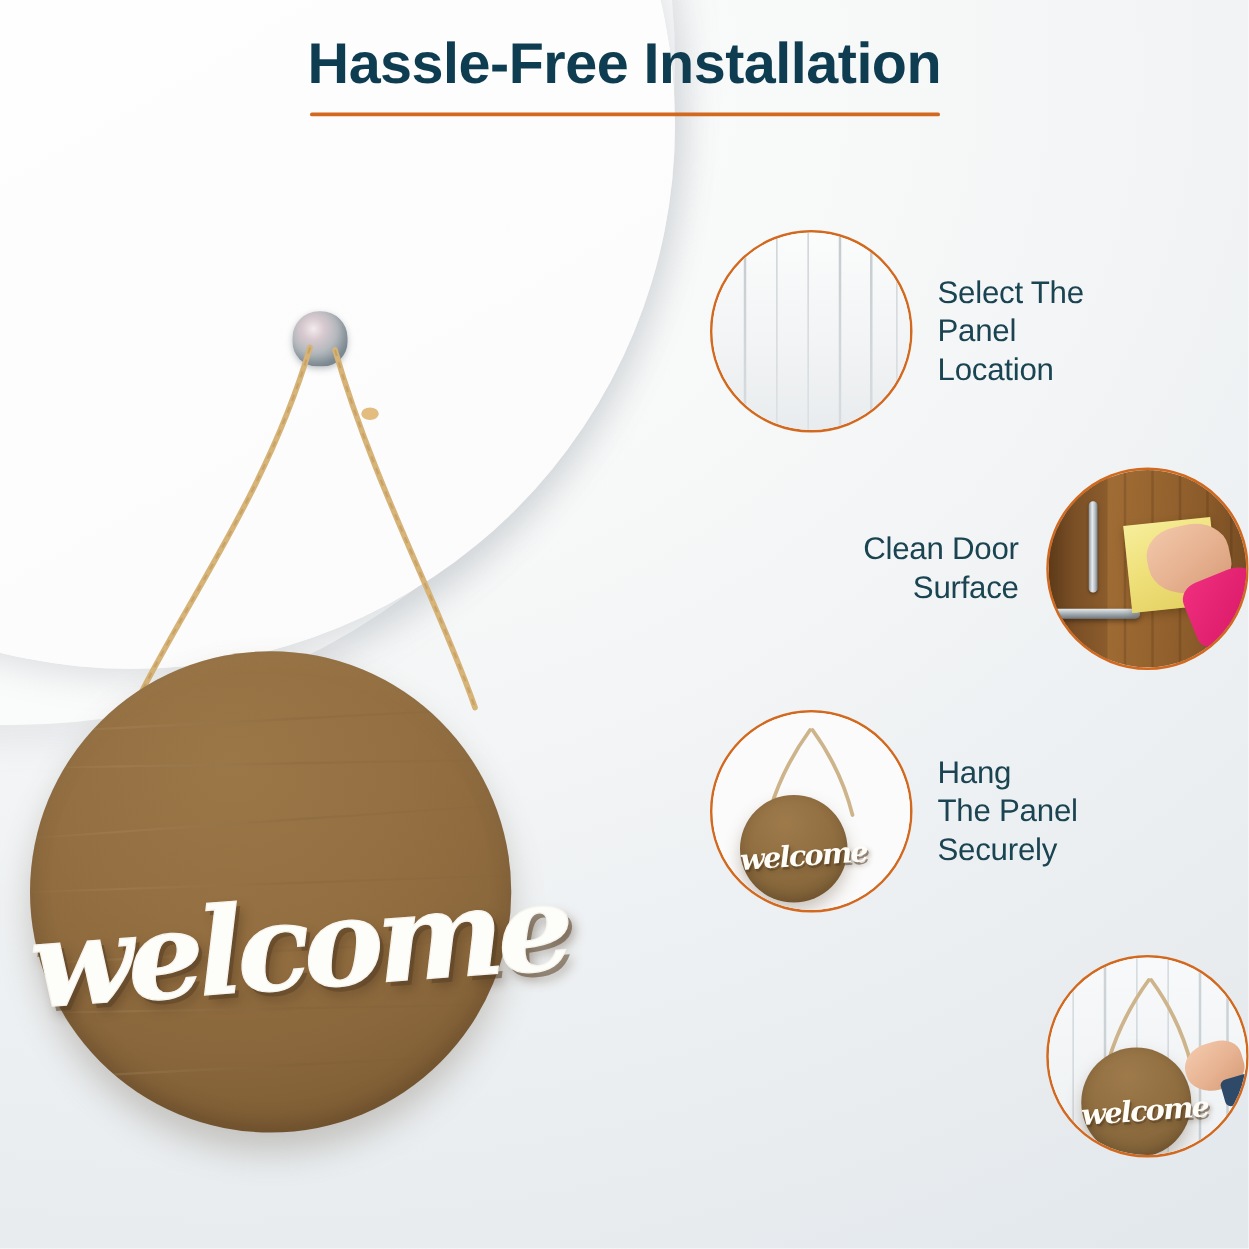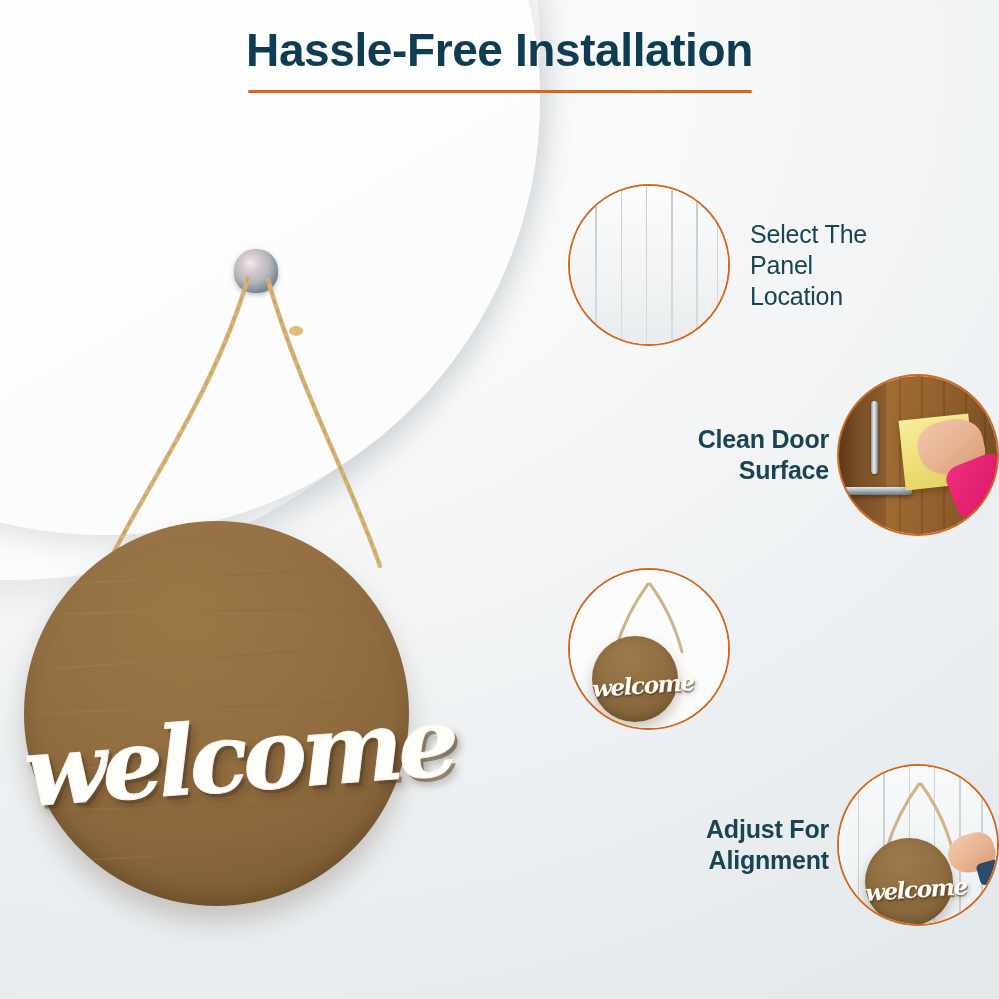--- a/index.html
+++ b/index.html
@@ -83,21 +83,21 @@
   .circle{
     position:relative;width:158px;height:158px;border-radius:50%;flex:0 0 158px;
     border:2px solid #d2691e;overflow:hidden;background:#ffffff;
   }
   .step-label{
     flex:1 1 auto;
     color:#1b4452;font-size:25px;line-height:1.24;font-weight:normal;
     letter-spacing:-0.2px;white-space:pre-line;
   }
   .step.img-left .step-label{padding-left:20px;text-align:left;}
-  .step.img-right .step-label{padding-right:8px;text-align:right;font-weight:bold;}
+  .step.img-right .step-label{padding-right:22px;text-align:right;}
   
   .planks{
     position:absolute;inset:0;
     background:linear-gradient(180deg,#fbfcfc 0%,#f2f4f5 55%,#e9ecee 100%);
   }
   .planks i{
     position:absolute;top:0;bottom:0;width:1.5px;
     background:linear-gradient(180deg,rgba(150,160,168,.55),rgba(175,184,190,.30));
   }
   
@@ -253,20 +253,23 @@
       <div class="circle">
         <div class="mini-scene">
           <svg class="mini-rope" viewBox="0 0 158 158">
             <path d="M78 14 C 62 36, 52 58, 46 78" stroke="#cdb48a" stroke-width="3" fill="none" stroke-linecap="round"></path>
             <path d="M80 14 C 96 36, 106 58, 112 82" stroke="#cdb48a" stroke-width="3" fill="none" stroke-linecap="round"></path>
           </svg>
           <div class="mini-sign" style="left:22px;top:66px;width:86px;height:86px;"></div>
           <div class="mini-welcome" style="left:22px;width:86px;top:102px;font-size:23px;letter-spacing:-1.4px;">welcome</div>
         </div>
       </div>
+      <div class="step-label">Hang
+The Panel
+Securely</div>
     </div>
 
     <div class="step step-4 img-right">
       <div class="circle">
         <div class="mini-scene wall">
           <i style="left:12%"></i>
             <i style="left:28%"></i>
             <i style="left:44%"></i>
           <i style="left:60%"></i>
             <i style="left:76%"></i>
@@ -274,18 +277,16 @@
           <svg class="mini-rope" viewBox="0 0 158 158">
             <path d="M80 18 C 64 40, 54 62, 48 82" stroke="#cdb48a" stroke-width="3" fill="none" stroke-linecap="round"></path>
             <path d="M82 18 C 98 40, 108 62, 114 86" stroke="#cdb48a" stroke-width="3" fill="none" stroke-linecap="round"></path>
           </svg>
           <div class="mini-sign" style="left:26px;top:72px;width:88px;height:88px;"></div>
           <div class="mini-welcome" style="left:26px;width:88px;top:110px;font-size:23px;letter-spacing:-1.4px;">welcome</div>
           <div class="adj-hand"></div>
           <div class="adj-cuff"></div>
         </div>
       </div>
-      <div class="step-label">Adjust For
-Alignment</div>
     </div>
 
   </div>
 </div>
 
 </body></html>

